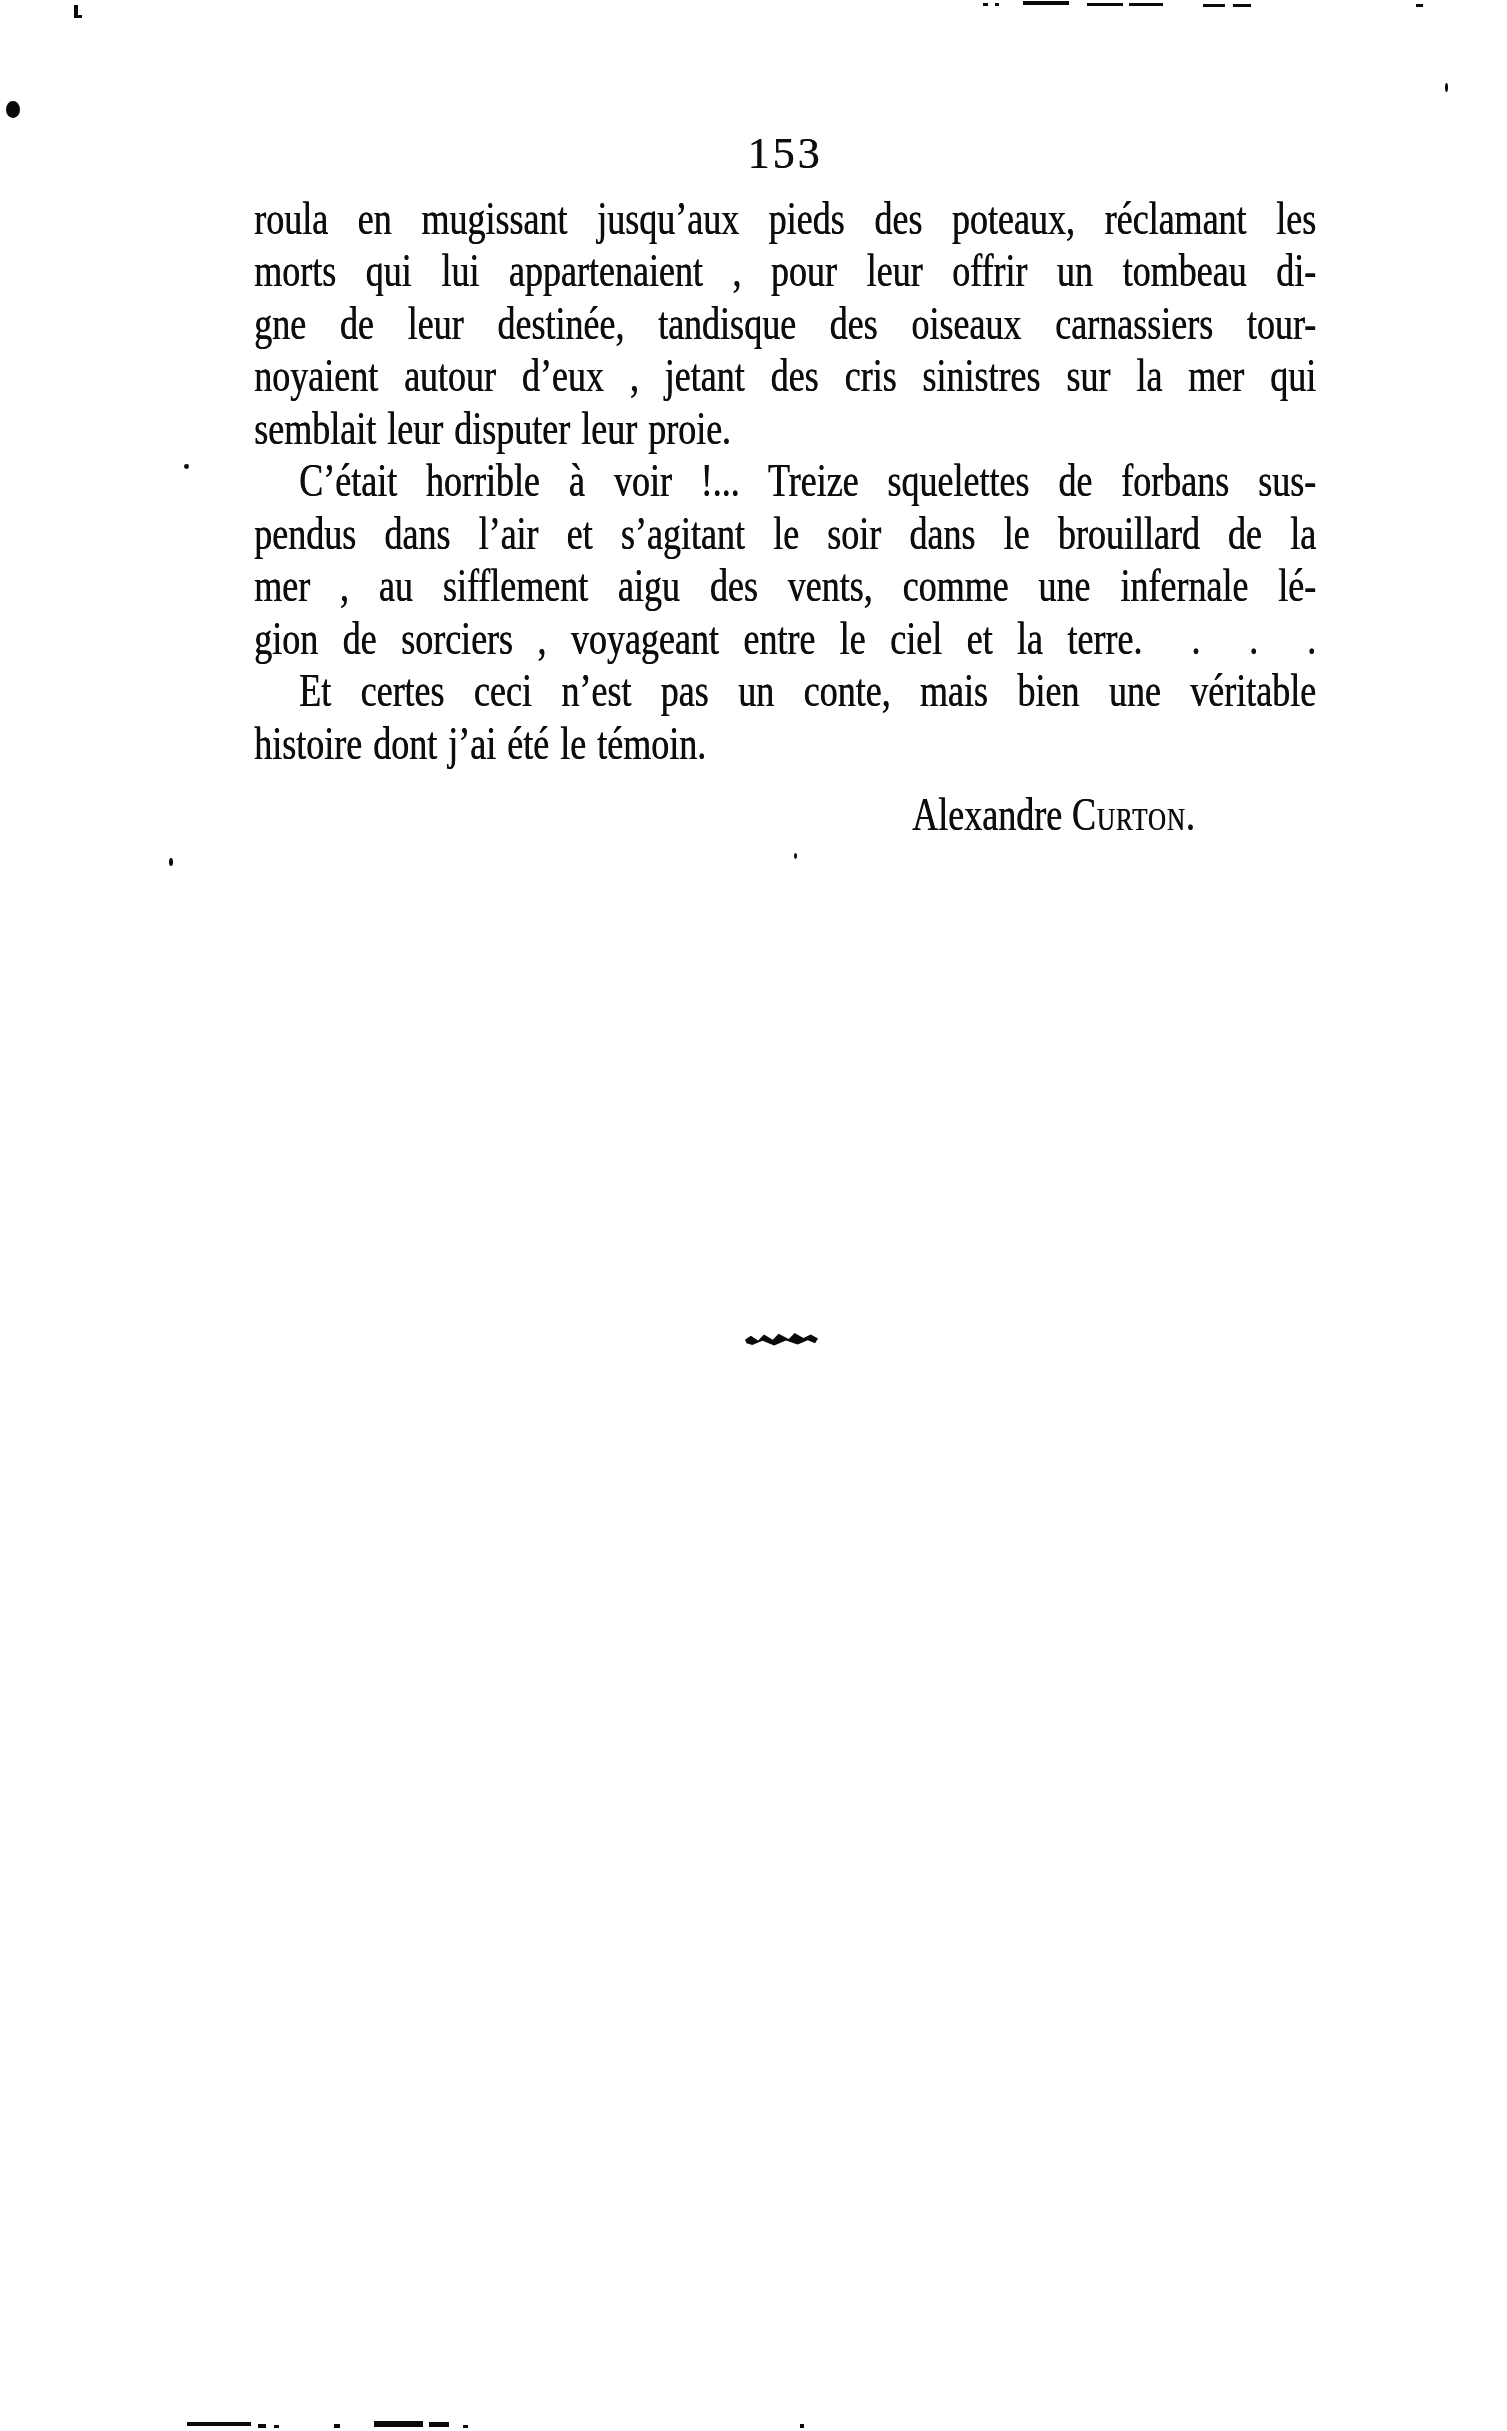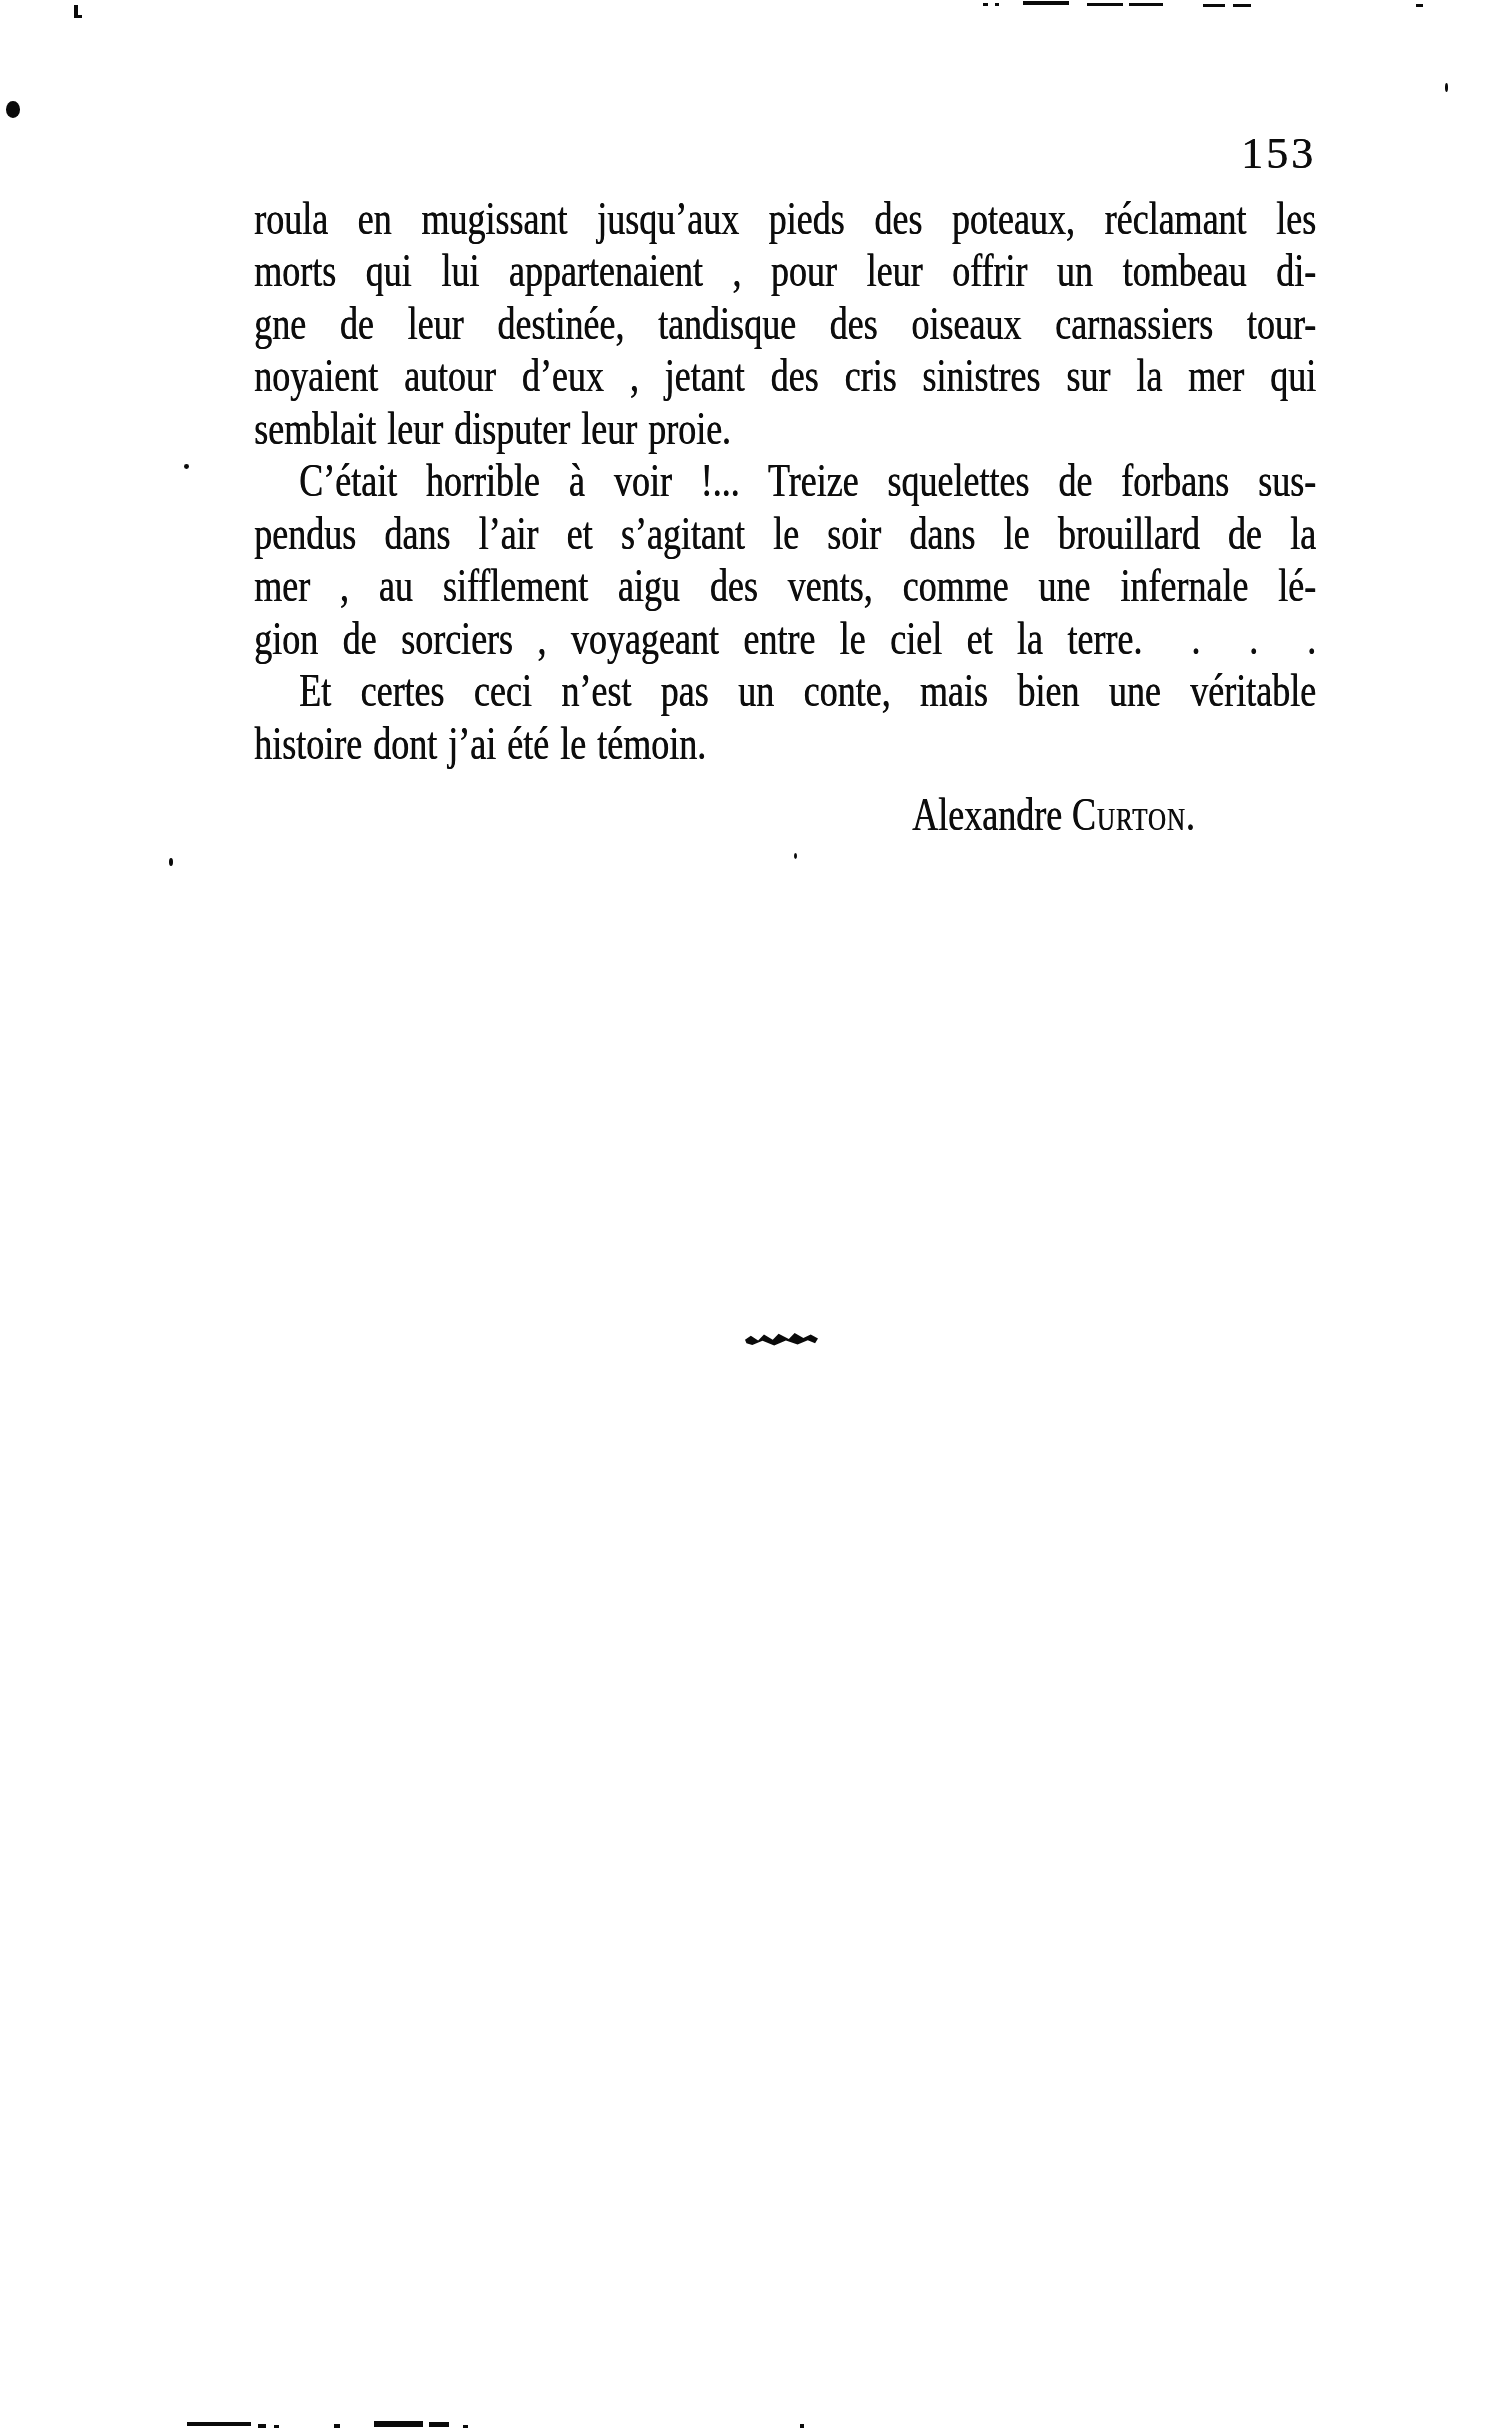--- a/index.html
+++ b/index.html
@@ -10,21 +10,21 @@
     background: #ffffff;
     overflow: hidden;
     font-family: "Liberation Serif", serif;
     color: #0d0d0d;
   }
   .page-number {
     position: absolute;
     top: 132px;
     left: 254px;
     width: 1062px;
-    text-align: right;
+    text-align: center;
     font-size: 44px;
     line-height: 1;
     letter-spacing: 3px;
     text-shadow: 0.5px 0 0 currentColor;
   }
   .body-text {
     position: absolute;
     top: 193px;
     left: 254px;
     width: 1062px;

